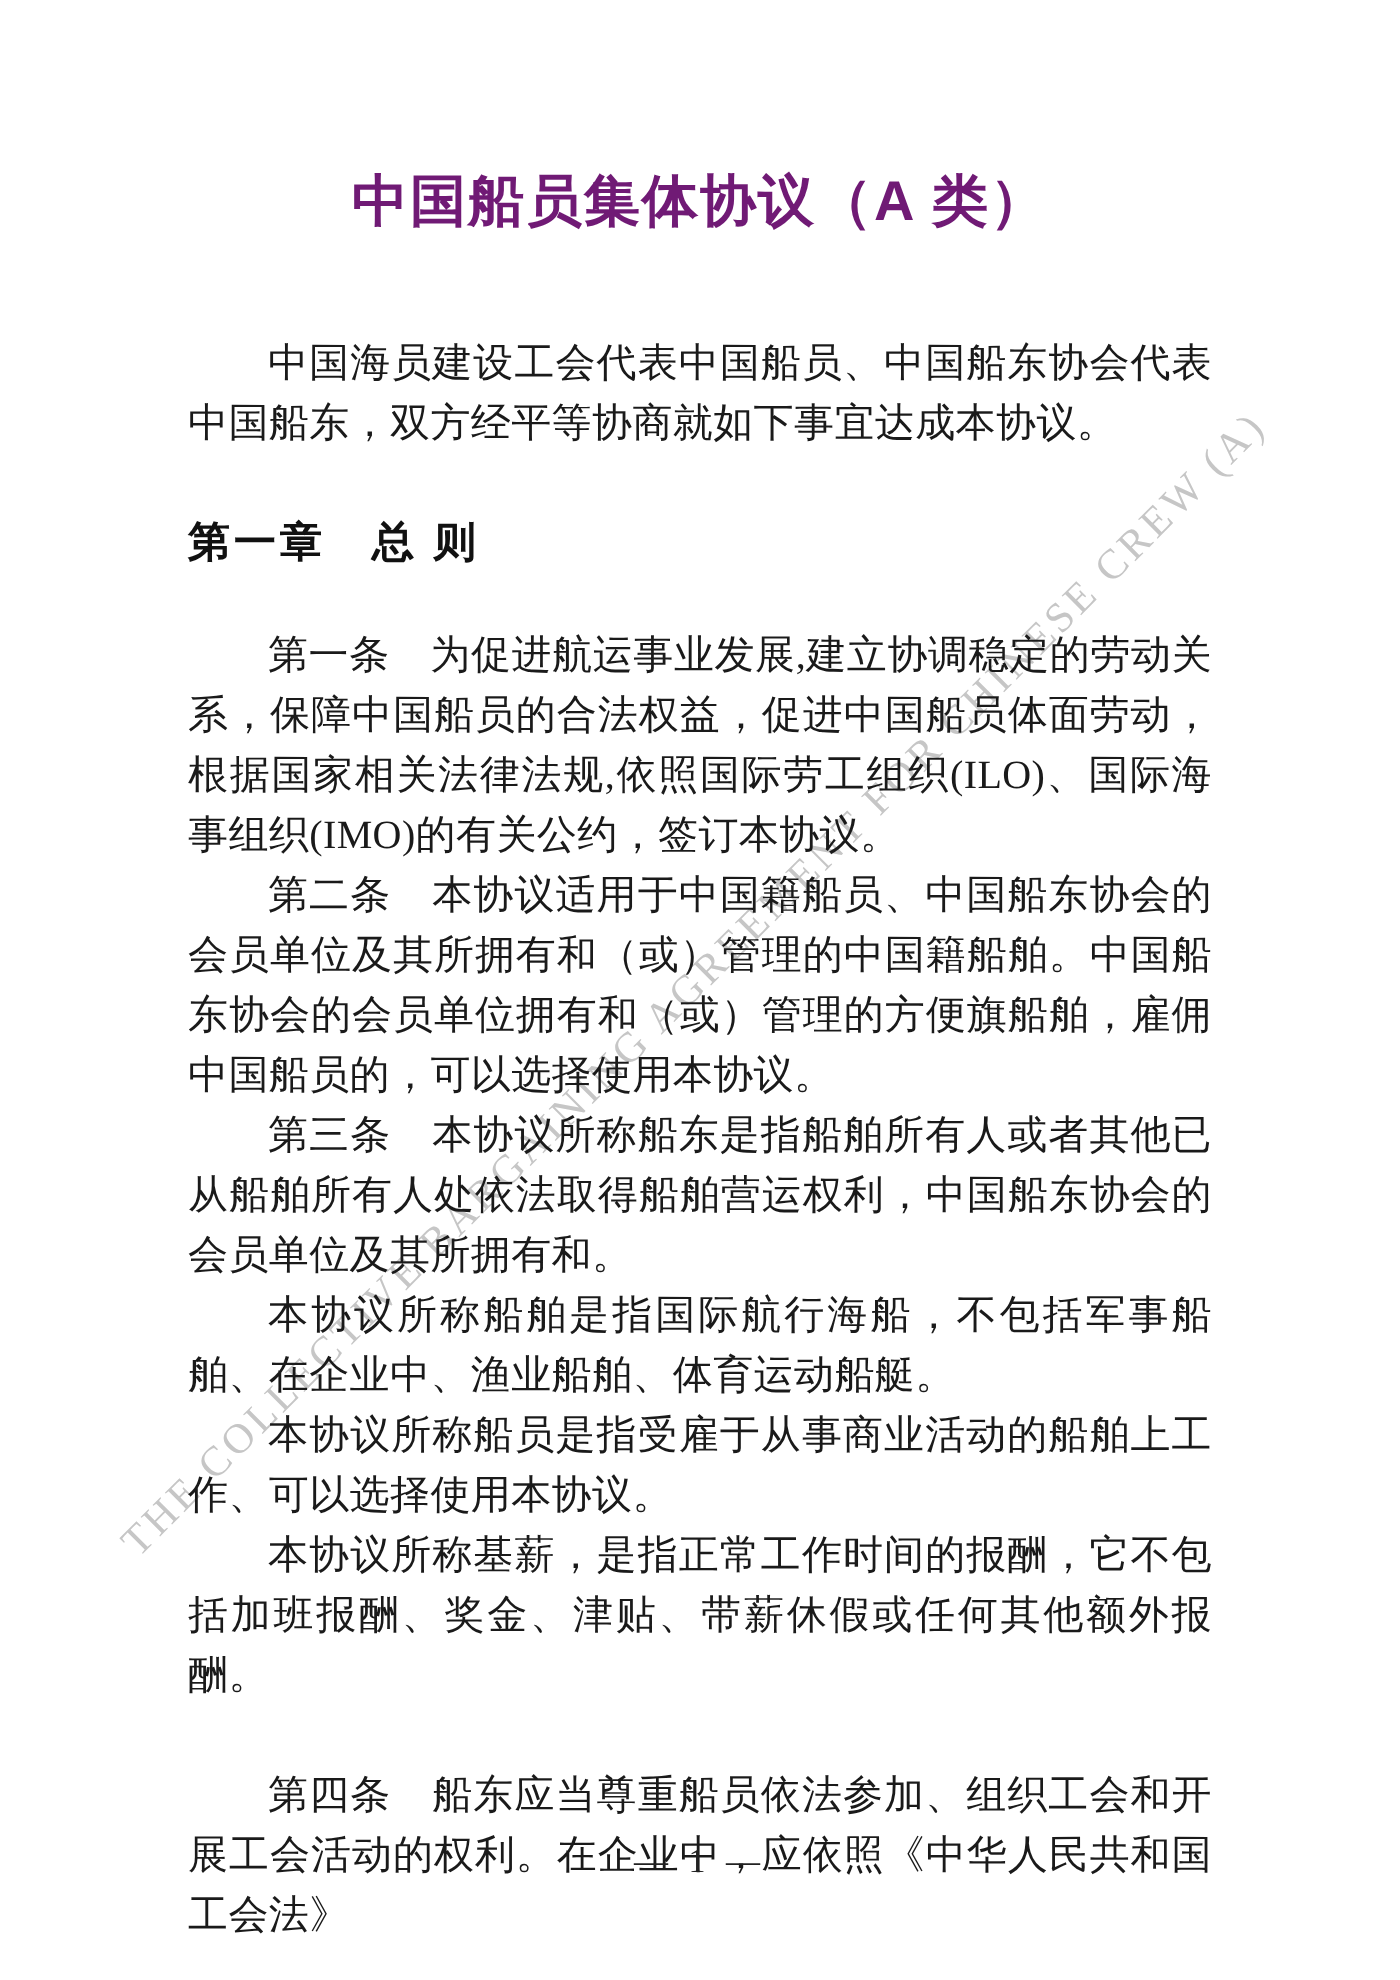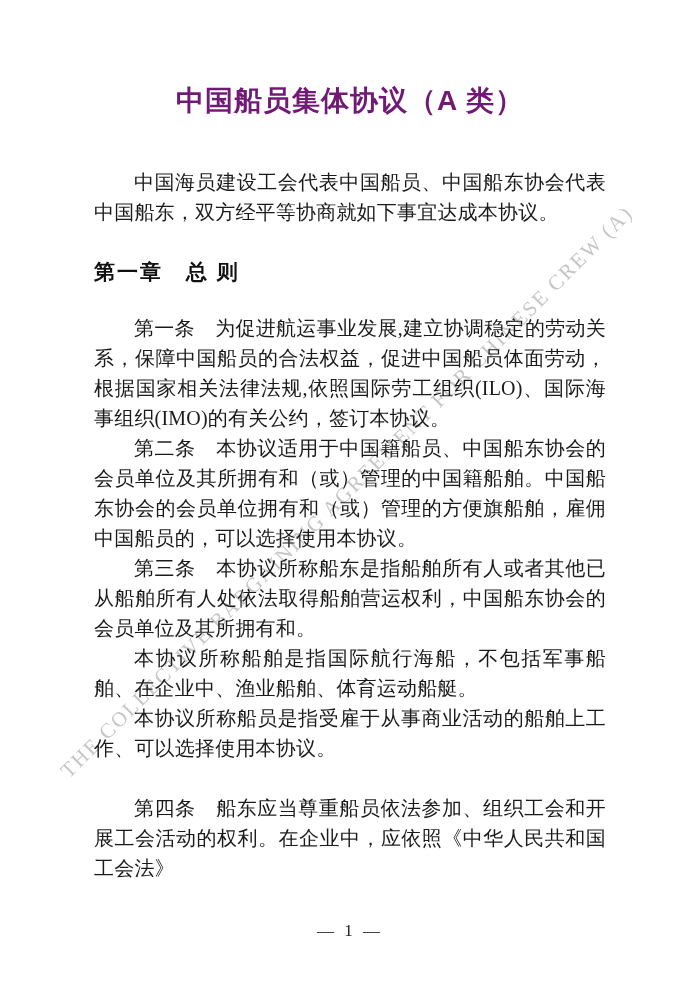--- a/index.html
+++ b/index.html
@@ -88,17 +88,18 @@
   <div class="content">
     <h1 class="doc-title">中国船员集体协议（A 类）</h1>
     <div>
         <p class="para first">中国海员建设工会代表中国船员、中国船东协会代表中国船东，双方经平等协商就如下事宜达成本协议。</p>
         <p class="para chapter">第一章　总 则</p>
         <p class="para ">第一条　为促进航运事业发展,建立协调稳定的劳动关系，保障中国船员的合法权益，促进中国船员体面劳动，根据国家相关法律法规,依照国际劳工组织(ILO)、国际海事组织(IMO)的有关公约，签订本协议。</p>
         <p class="para ">第二条　本协议适用于中国籍船员、中国船东协会的会员单位及其所拥有和（或）管理的中国籍船舶。中国船东协会的会员单位拥有和（或）管理的方便旗船舶，雇佣中国船员的，可以选择使用本协议。</p>
         <p class="para ">第三条　本协议所称船东是指船舶所有人或者其他已从船舶所有人处依法取得船舶营运权利，中国船东协会的会员单位及其所拥有和。</p>
         <p class="para ">本协议所称船舶是指国际航行海船，不包括军事船舶、在企业中、渔业船舶、体育运动船艇。</p>
         <p class="para ">本协议所称船员是指受雇于从事商业活动的船舶上工作、可以选择使用本协议。</p>
+        <p class="para ">本协议所称基薪，是指正常工作时间的报酬，它不包括加班报酬、奖金、津贴、带薪休假或任何其他额外报酬。</p>
         <p class="para gap-above">第四条　船东应当尊重船员依法参加、组织工会和开展工会活动的权利。在企业中，应依照《中华人民共和国工会法》</p>
       </div>
   </div>
   <div class="page-footer">— 1 —</div>
 </div>
 
 </body></html>

